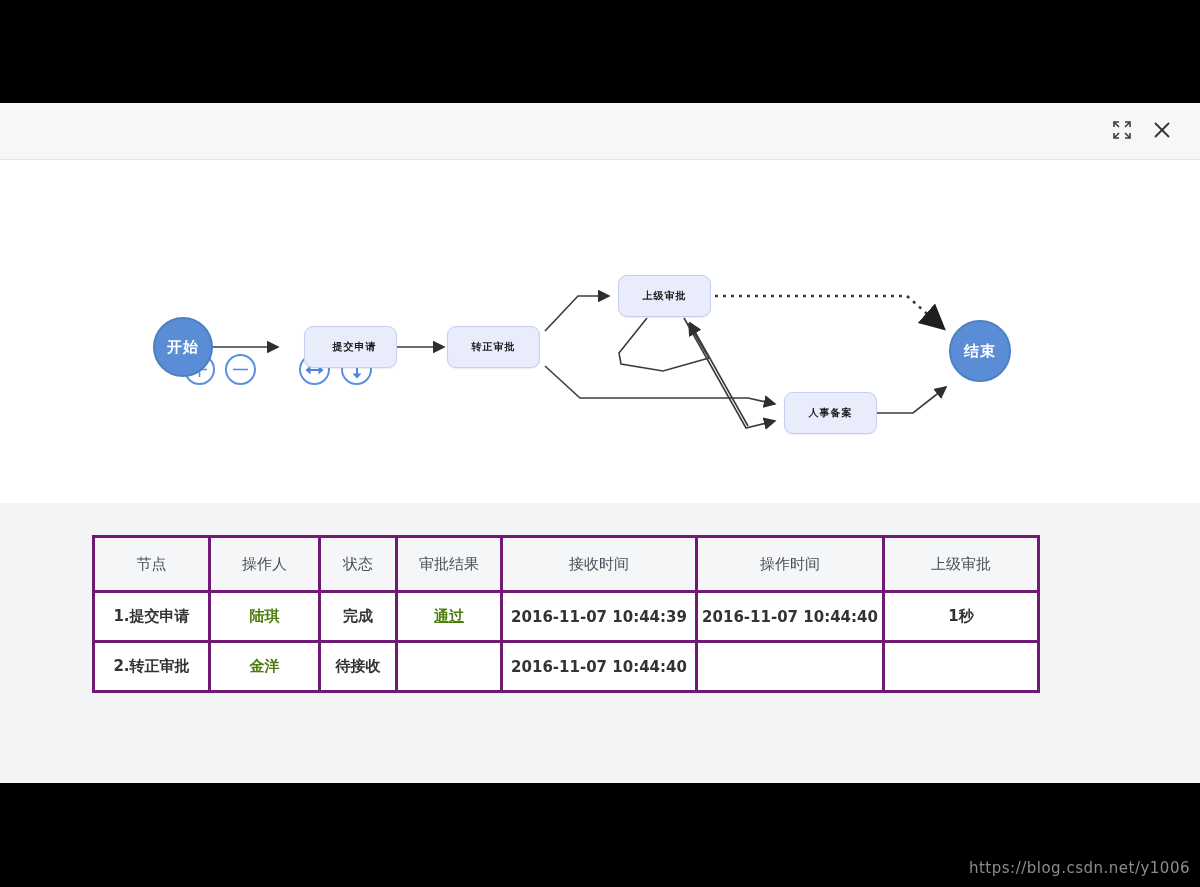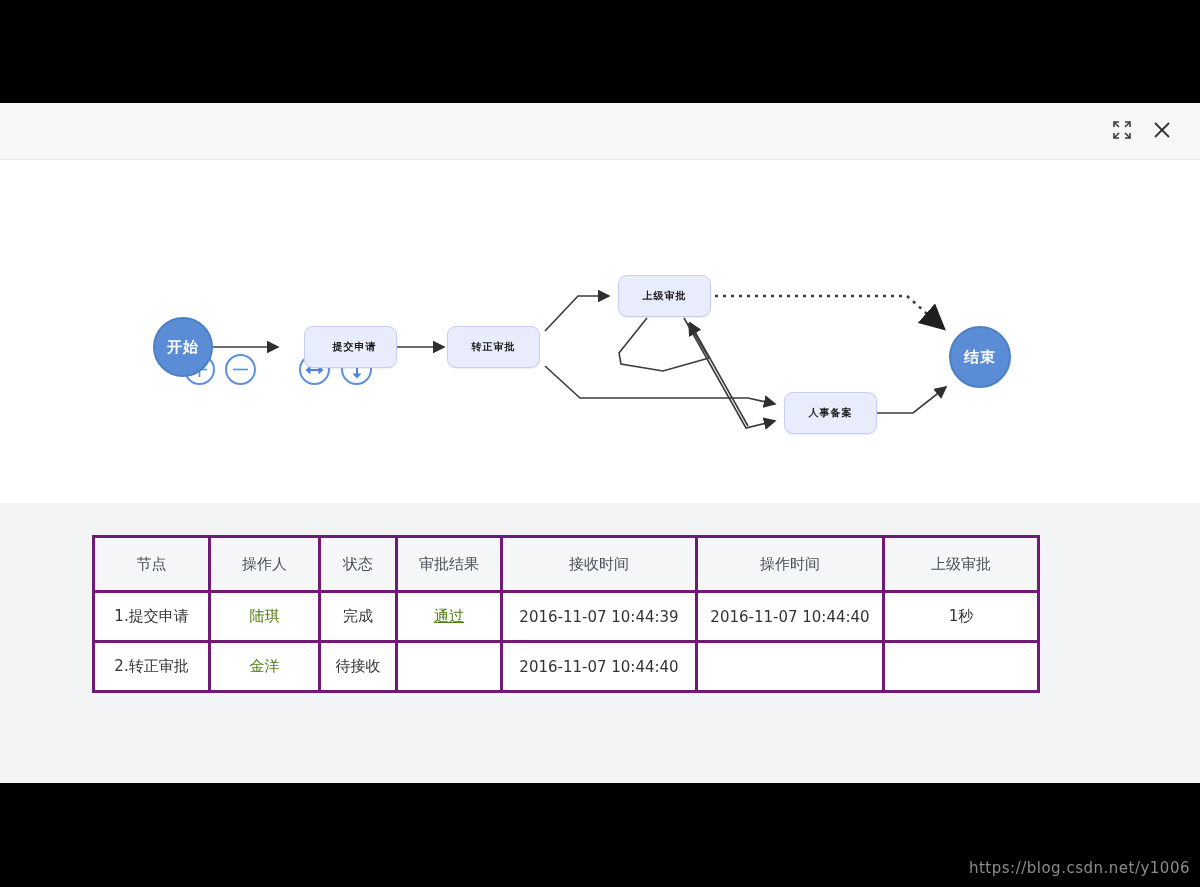--- a/index.html
+++ b/index.html
@@ -26,28 +26,28 @@
   .zb-v   { left:341px; top:194px; }
   .zoom-btn svg { display:block; }
 
   .node-box { position:absolute; width:93px; height:42px; background:#e9ecfa; border:1px solid #c7cef2; border-radius:9px; display:flex; align-items:center; justify-content:center; font-size:10px; font-weight:bold; color:#1c1c1c; letter-spacing:1px; box-shadow:0 1px 1px rgba(120,130,200,.15); }
   .n-submit   { left:304px; top:166px;padding-left:8px; }
   .n-approve  { left:447px; top:166px; }
   .n-superior { left:618px; top:115px; }
   .n-hr       { left:784px; top:232px; }
   .node-circle { position:absolute; border-radius:50%; background:#5a8dd6; border:2px solid #4c80c4; color:#fff; font-size:15px; font-weight:bold; display:flex; align-items:center; justify-content:center; letter-spacing:1px; }
   .n-start { left:153px; top:157px; width:60px; height:60px; }
-  .n-end   { left:949px; top:166px; width:62px; height:62px; }
+  .n-end   { left:949px; top:160px; width:62px; height:62px; }
 
   
   .lower { position:absolute; left:0; top:400px; width:1200px; height:280px; background:#f3f4f6; }
   table.flow-table { position:absolute; left:92px; top:32px; width:945px; border-collapse:collapse; table-layout:fixed; background:#fff; }
   .flow-table th, .flow-table td { border:3px solid #701a75; text-align:center; font-size:15px; color:#333; font-weight:normal; }
   .flow-table thead th { height:55px; background:#f5f6f7; color:#46505a; }
-  .flow-table tbody td { height:50px; background:#fff; }
+  .flow-table tbody td { height:50px; background:#fff;font-weight:bold; }
   .cell-link { color:#4d7c0f; text-decoration:none; cursor:pointer; }
   .cell-link.underlined { text-decoration:underline; }
 
   .watermark { position:absolute; right:10px; bottom:10px; color:#8c8c8c; font-size:15px; letter-spacing:.5px; }
 </style>
 </head>
 <body>
 
 <div class="stage">
 

